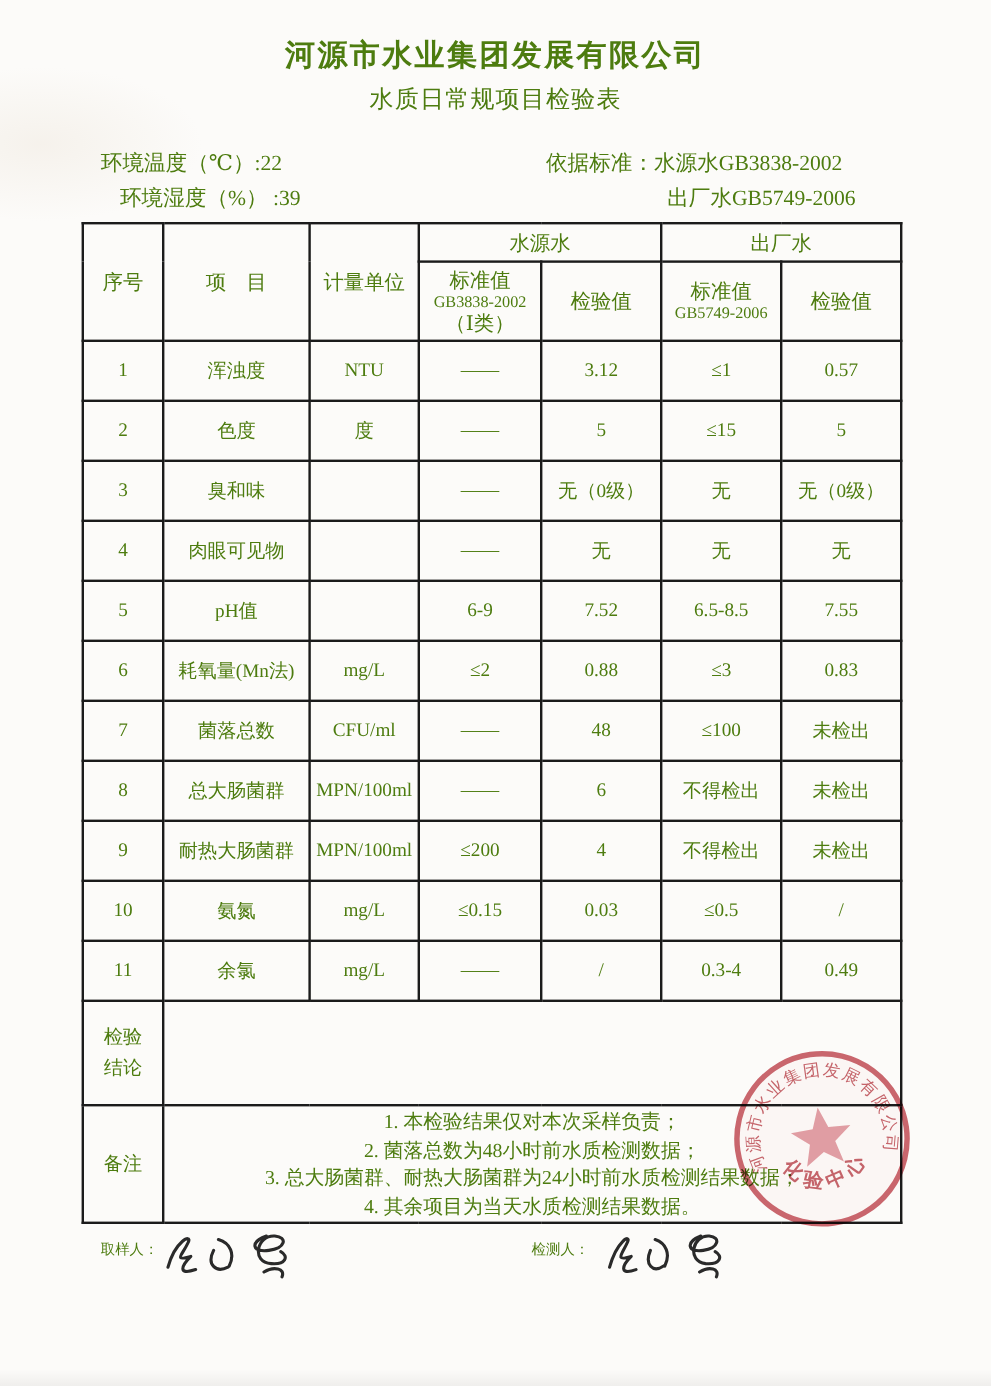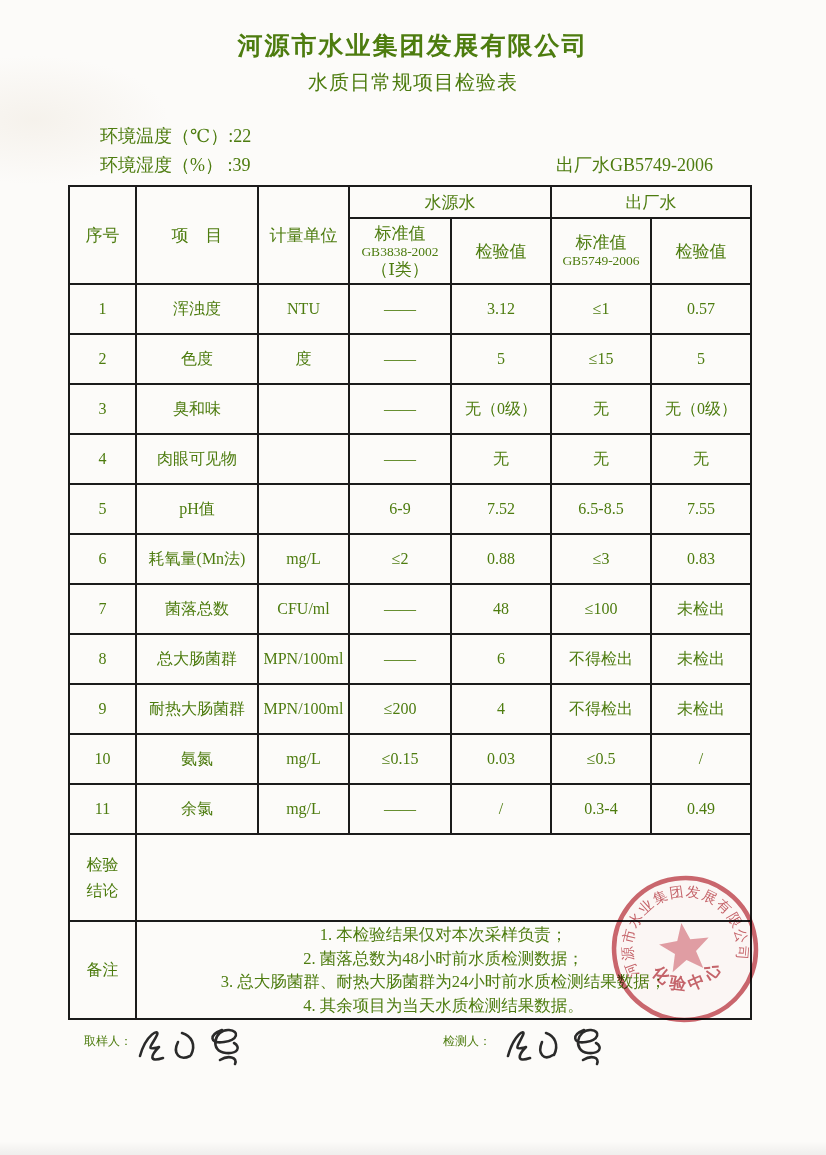--- a/index.html
+++ b/index.html
@@ -27,21 +27,21 @@
     position:absolute; top:29px; left:0; width:100%;
     text-align:center; font-size:25px; font-weight:700; letter-spacing:2px;
   }
   .doc-subtitle{
     position:absolute; top:69px; left:0; width:100%;
     text-align:center; font-size:20px; font-weight:400; letter-spacing:1px;
   }
   .info-line{ position:absolute; font-size:18px; white-space:nowrap; }
   .i1{ left:100px; top:96px; }
   .i1 .gap{ display:inline-block; width:10px; }
-  .i2l{ left:100px; top:124px;text-align:right; }
+  .i2l{ left:84px; top:124px;text-align:right; }
   .i2r{ left:455px; top:124px; }
   .i3l{ left:100px; top:153px; }
   .i3r{ left:556px; top:153px; }
 
   table.report{
     position:absolute; left:68px; top:185px;
     border-collapse:collapse; table-layout:fixed;
     width:682px;
   }
   table.report th, table.report td{
@@ -84,20 +84,23 @@
 </head>
 <body>
 
 <div class="page">
   <div class="scan-tint"></div>
 
   <div class="doc-title">河源市水业集团发展有限公司</div>
   <div class="doc-subtitle">水质日常规项目检验表</div>
 
   <div class="info-line i2l">环境温度（℃）:22</div>
+  <div class="info-line i2r">
+    <span>依据标准：</span><span>水源水GB3838-2002</span>
+  </div>
   <div class="info-line i3l">环境湿度（%） :39</div>
   <div class="info-line i3r">出厂水GB5749-2006</div>
 
   <table class="report">
     <colgroup>
       <col style="width:67px">
         <col style="width:122px">
         <col style="width:91px">
       <col style="width:102px">
         <col style="width:100px">

